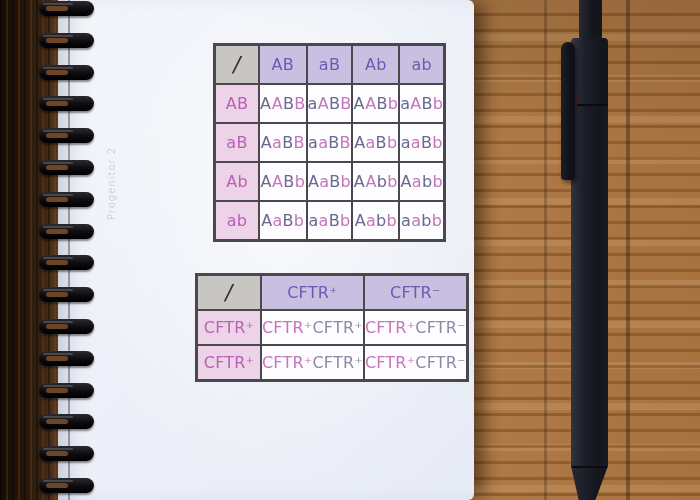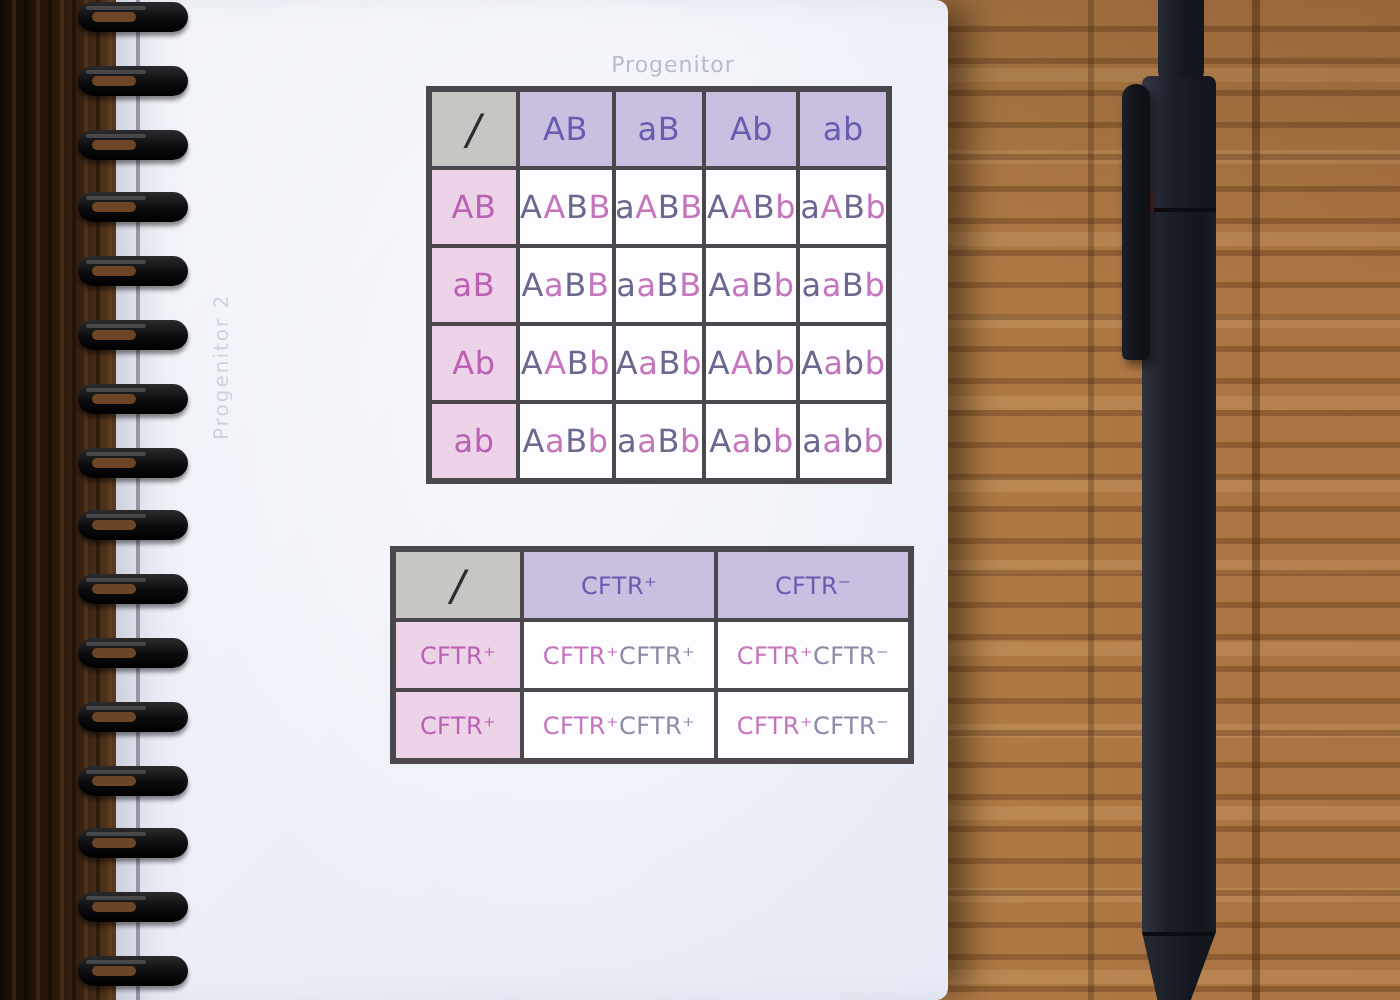--- a/index.html
+++ b/index.html
@@ -35,21 +35,21 @@
   
   .top-label{position:absolute;left:165px;top:26px;width:227px;text-align:center;font-size:11px;letter-spacing:.5px;color:rgba(145,149,165,.60);}
   .side-label{position:absolute;left:48px;top:118px;font-size:10px;letter-spacing:1px;color:rgba(150,155,178,.38);writing-mode:vertical-rl;transform:rotate(180deg);height:130px;text-align:center;}
   
   .mount{position:absolute;}
   .mount-large{left:155px;top:43px;}
   .mount-small{left:137px;top:273px;}
   table.punnett{border-collapse:collapse;background:var(--cell-bg);border:3px solid var(--table-border);}
   table.punnett td{border:2px solid var(--table-border);text-align:center;vertical-align:middle;padding:0;}
   .mount-large td{width:42px;height:37px;font-size:16px;letter-spacing:.3px;}
-  .mount-small td{height:33px;font-size:12px;letter-spacing:.2px;}
+  .mount-small td{height:33px;font-size:16px;letter-spacing:.2px;}
   .mount-small td.corner{width:62px;}
   .mount-small td.colhead,.mount-small td.datacell{width:95px;}
   td.corner{background:var(--corner-bg-gray);color:#2e2c30;font-size:21px;font-style:italic;}
   td.colhead{background:var(--header-bg-purple);color:var(--header-text-purple);}
   td.rowhead{background:var(--row-header-bg-pink);color:var(--row-header-text-pink);}
   td.datacell{background:var(--cell-bg);}
   .seg-slate{color:var(--allele-slate);}
   .seg-pink{color:var(--allele-pink);}
   .seg-slate2{color:var(--allele-slate-light);}
   
@@ -64,21 +64,20 @@
 </style>
 </head>
 <body>
 
 <div class="scene">
   <div class="plank-seam seam-1"></div>
   <div class="plank-seam seam-2"></div>
   <div class="wood-left"></div>
 
   <div class="notebook">
-    <div class="top-label">Progenitor</div>
     <div class="side-label">Progenitor 2</div>
     <div class="mount mount-large">
         <table class="punnett">
           <tbody>
             <tr>
               <td class="corner">/</td>
               <td class="colhead">AB</td>
               <td class="colhead">aB</td>
               <td class="colhead">Ab</td>
               <td class="colhead">ab</td>

